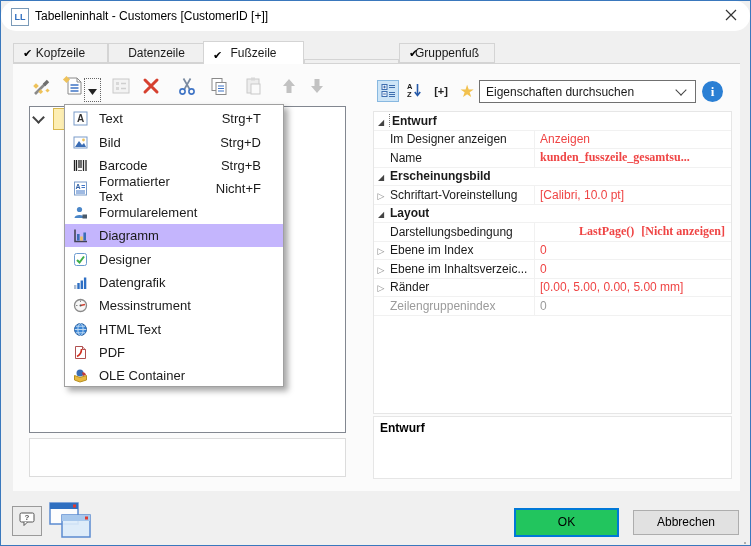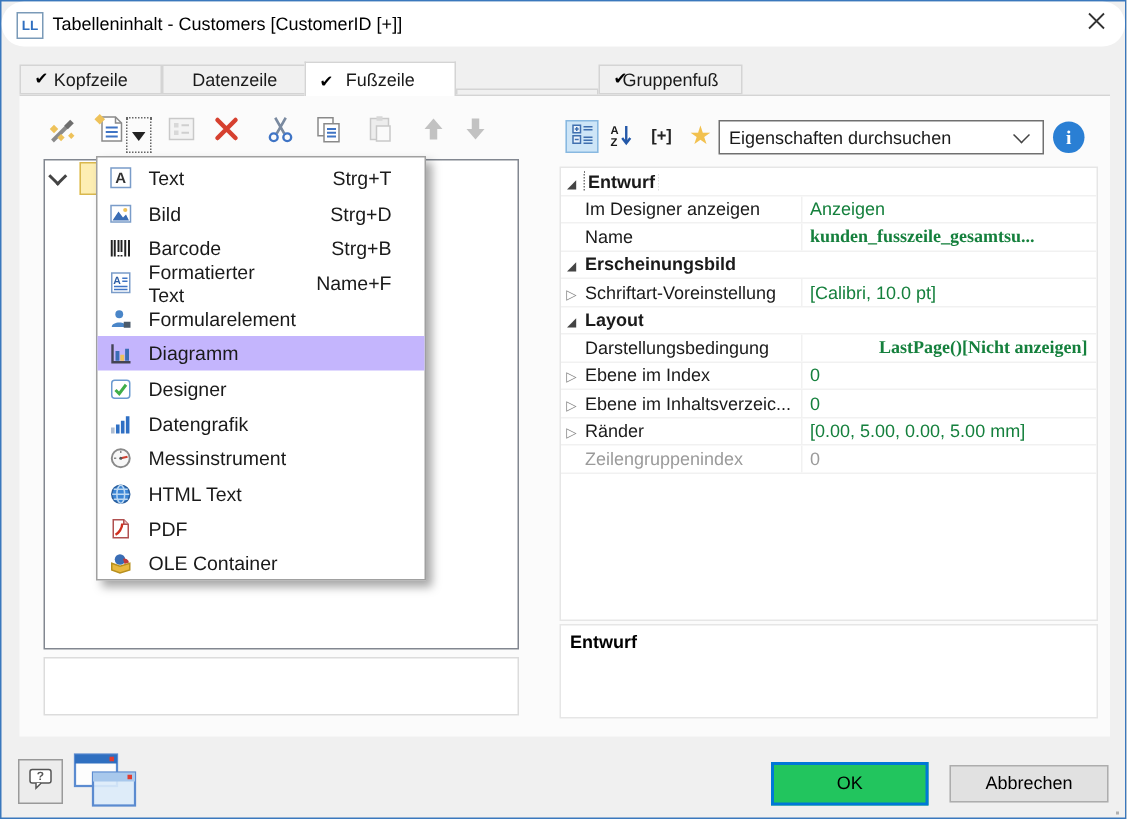--- a/index.html
+++ b/index.html
@@ -38,26 +38,26 @@
   #searchtext{margin-left:6px;font-size:12px;color:#1a1a1a;flex:1;white-space:nowrap;overflow:hidden;}
   #searchchev{width:7px;height:7px;border-right:1.6px solid #444;border-bottom:1.6px solid #444;transform:rotate(45deg);margin-right:10px;margin-top:-3px;}
   #infobtn{left:701px;top:80px;width:21px;height:21px;border-radius:50%;background:#2a7fd4;color:#fff;font-weight:bold;font-size:13px;text-align:center;line-height:21px;font-family:"Liberation Serif","DejaVu Serif",serif;}
   
   #grid{left:372px;top:110px;width:359px;height:303px;background:#fff;border:1px solid #e6e6e6;box-sizing:border-box;font-size:12px;}
   .grow{display:flex;align-items:center;height:18.5px;border-bottom:1px solid #f1f1f1;box-sizing:border-box;}
   .gut{width:14px;text-align:center;flex:none;}
   .gut .cattri{font-size:8px;color:#444;}
   .gut .exptri{font-size:9px;color:#888;}
   .glbl{width:144px;flex:none;color:#1a1a1a;padding-left:2px;white-space:nowrap;overflow:hidden;}
-  .gval{flex:1;border-left:1px solid #f1f1f1;padding-left:5px;height:100%;display:flex;align-items:center;color:#15803d;white-space:nowrap;overflow:hidden;}
+  .gval{flex:1;border-left:1px solid #f1f1f1;padding-left:5px;height:100%;display:flex;align-items:center;color:#ef4444;white-space:nowrap;overflow:hidden;}
   .cat .glbl{font-weight:bold;width:auto;}
   .bold{font-weight:bold;font-family:Liberation Serif, serif;}
   .dis{color:#9b9b9b !important;}
   .focusbox{outline:1px dotted #777;padding:0 2px;}
-  .split{justify-content:flex-end;padding-right:6px;padding-left:44px;}
+  .split{justify-content:space-between;padding-right:6px;padding-left:44px;}
   
   #descbox{left:372px;top:415px;width:359px;height:63px;background:#fff;border:1px solid #e6e6e6;box-sizing:border-box;}
   #desctitle{margin:4px 0 0 6px;font-size:12px;font-weight:bold;color:#000;}
   
   #helpbtn{left:11px;top:505px;width:30px;height:30px;background:#ececec;border:1px solid #9a9a9a;box-sizing:border-box;display:flex;align-items:center;justify-content:center;}
   #winicon{left:47px;top:500px;width:46px;height:40px;}
   #okbtn{left:513px;top:507px;width:105px;height:29px;background:#22c55e;border:2px solid #0078d7;box-sizing:border-box;font-size:12px;color:#000;text-align:center;line-height:25px;}
   #cancelbtn{left:632px;top:509px;width:106px;height:25px;background:#e1e1e1;border:1px solid #adadad;box-sizing:border-box;font-size:12px;color:#000;text-align:center;line-height:23px;}
   #grip{left:736px;top:534px;width:10px;height:10px;}
 </style>
@@ -202,21 +202,21 @@
     </div>
     <div class="mitem">
       <span class="mico">
           <svg width="15" height="15" viewBox="0 0 15 15">
             <rect x="1.5" y="1" width="12" height="13" fill="#fff" stroke="#7a9cc9"></rect>
             <text x="5" y="8" text-anchor="middle" font-size="7" font-weight="bold" fill="#2f5fa5">A</text>
             <path d="M8.5 4.5 h3.5 M8.5 6.5 h3.5 M3 10 h9 M3 12 h9" stroke="#3f74c5" stroke-width="1"></path>
           </svg>
         </span>
       <span class="mlabel">Formatierter Text</span>
-      <span class="mshort">Name+F</span>
+      <span class="mshort">Nicht+F</span>
     </div>
     <div class="mitem">
       <span class="mico">
           <svg width="15" height="15" viewBox="0 0 15 15">
             <circle cx="6.5" cy="4.5" r="2.6" fill="#4a86c8"></circle>
             <path d="M1.5 13 c0-4 10-4 10 0 z" fill="#4a86c8"></path>
             <rect x="9.5" y="9.5" width="4.5" height="4" fill="#4a5a6a"></rect>
           </svg>
         </span>
       <span class="mlabel">Formularelement</span>

